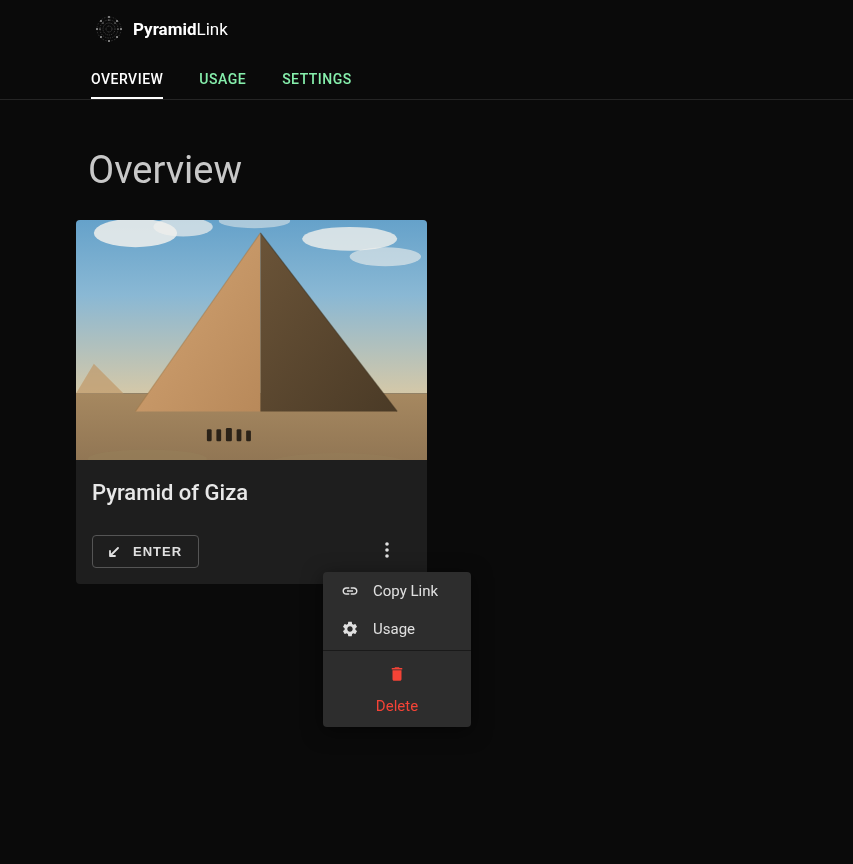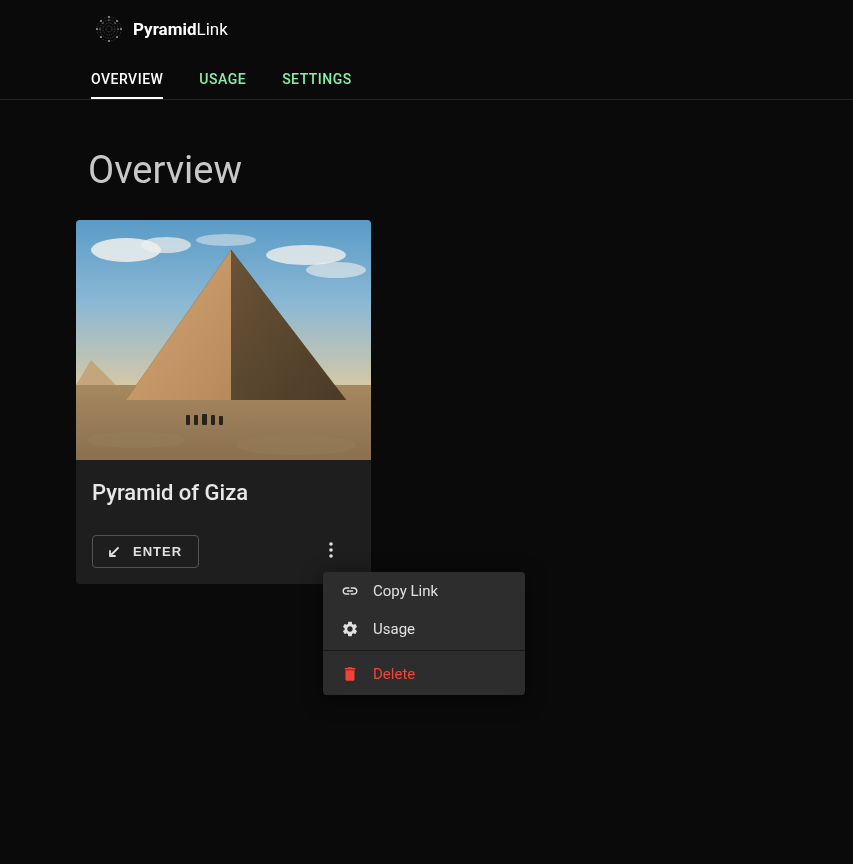--- a/index.html
+++ b/index.html
@@ -71,21 +71,21 @@
     }
     
     .page-title {
       font-size: 38px;
       font-weight: 400;
       color: #c8c8c8;
       margin-bottom: 28px;
     }
     
     .card {
-      width: 295px;
+      width: 351px;
       background: #1e1e1e;
       border-radius: 4px;
       overflow: hidden;
       margin-left: -12px;
     }
     
     .card-image {
       width: 100%;
       height: 240px;
       position: relative;
@@ -147,21 +147,21 @@
       cursor: pointer;
       background: transparent;
       border: none;
       margin-right: 8px;
     }
     
     .context-menu {
       position: absolute;
       left: 323px;
       top: 572px;
-      width: 202px;
+      width: 148px;
       background: #2d2d2d;
       border-radius: 4px;
       overflow: hidden;
       box-shadow: 0 4px 20px rgba(0, 0, 0, 0.5);
     }
     
     .menu-item {
       display: flex;
       align-items: center;
       gap: 14px;
@@ -174,20 +174,21 @@
     .menu-divider {
       height: 1px;
       background: #1a1a1a;
       margin: 2px 0;
     }
     
     .menu-item.danger {
       color: #f44336;
       padding-top: 12px;
       padding-bottom: 12px;
+      flex-direction: column;
     }
     
     .menu-icon {
       width: 18px;
       height: 18px;
       display: flex;
       align-items: center;
       justify-content: center;
       flex-shrink: 0;
     }

